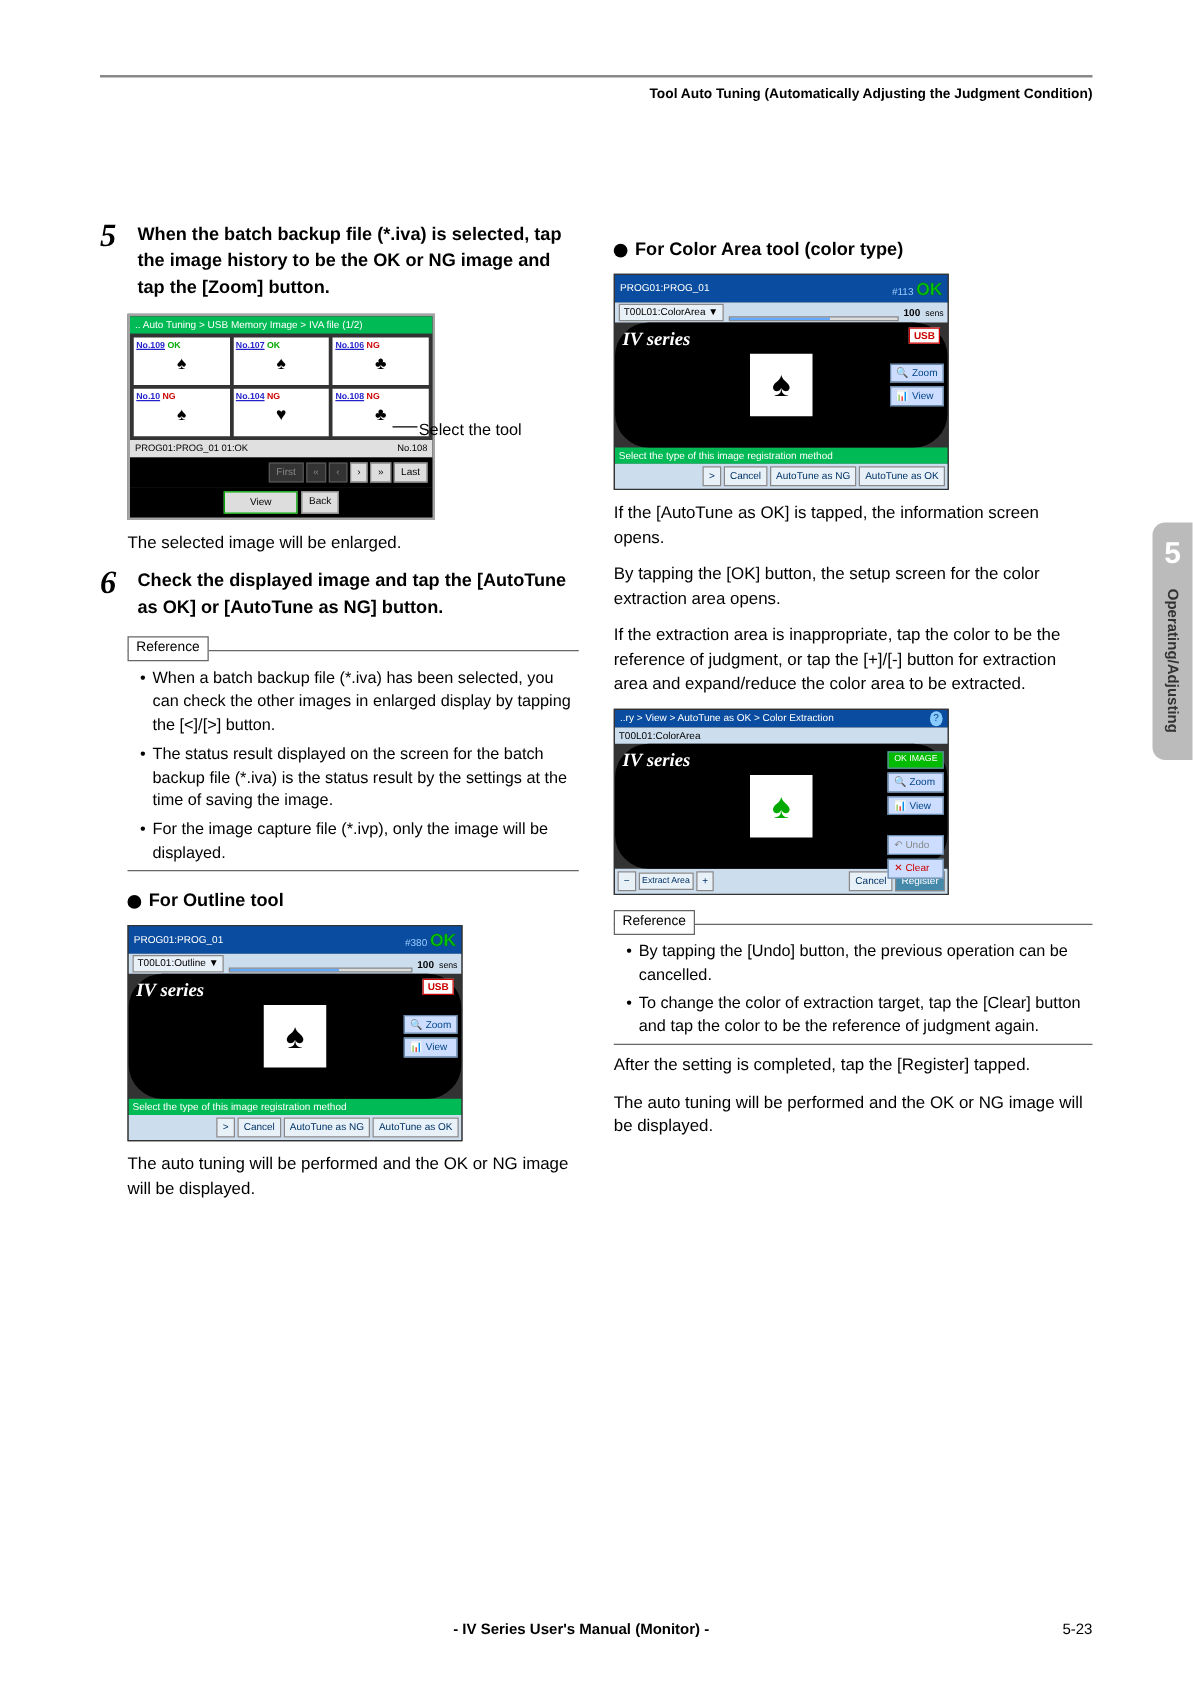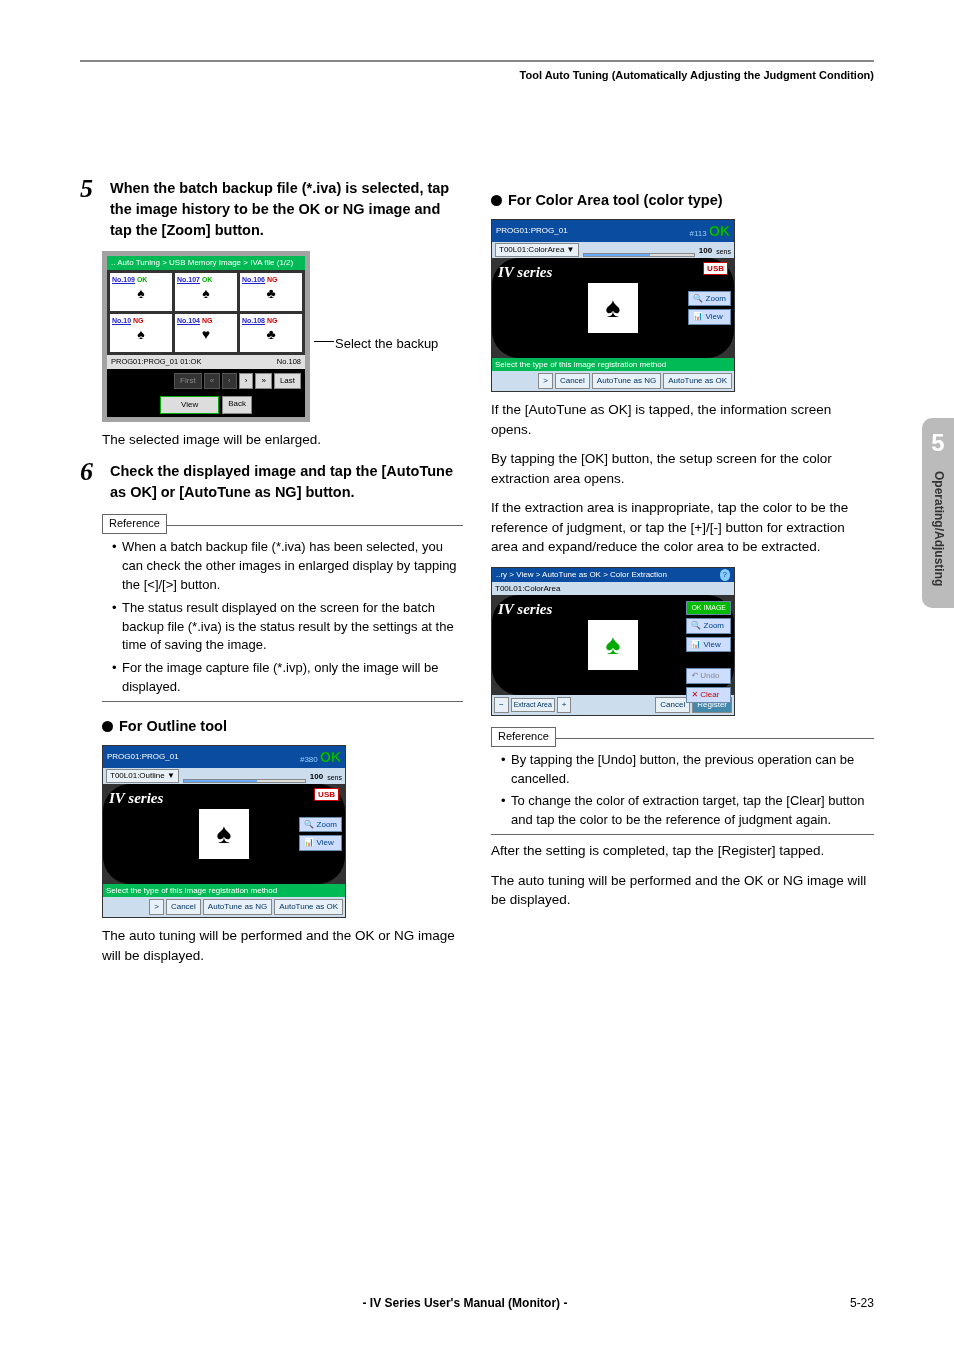--- a/index.html
+++ b/index.html
@@ -48,26 +48,26 @@
     width: 22px;
     flex-shrink: 0;
   }
   .step-text {
     font-weight: bold;
     font-size: 14.5px;
     padding-top: 2px;
   }
   .screenshot {
     margin: 8px 0 4px 22px;
-    border: 5px solid #a3a3a3;
+    border: 2px solid #a3a3a3;
     background: #333;
     font-size: 9px;
     color: #fff;
     overflow: hidden;
-    width: 208px;
+    width: 246px;
   }
   .screenshot .topbar {
     background: #0b5;
     color: #fff;
     padding: 1px 4px;
     font-size: 8px;
   }
   .screenshot .tiles {
     display: grid;
     grid-template-columns: repeat(3,1fr);
@@ -201,21 +201,21 @@
   .bullet-head .dot {
     width: 11px;
     height: 11px;
     background: #000;
     border-radius: 50%;
     flex-shrink: 0;
   }
   
   .dev {
     margin: 8px 0 8px 0;
-    width: 244px;
+    width: 268px;
     border: 1px solid #333;
     background: #333;
     font-size: 9px;
   }
   .dev-left { margin-left: 22px; }
   .dev .bar1 {
     background: #0a4da0;
     color: #fff;
     padding: 1px 4px;
     display: flex;
@@ -397,21 +397,21 @@
             <span class="btn">›</span>
             <span class="btn">»</span>
             <span class="btn">Last</span>
           </div>
           <div class="btnrow">
             <span class="btn" style="border-color:#0a0;padding:2px 20px">View</span>
             <span class="btn">Back</span>
           </div>
         </div>
         <div class="callout-line"></div>
-        <div class="callout">Select the backup</div>
+        <div class="callout">Select the tool</div>
       </div>
 
       <div class="bodytext">The selected image will be enlarged.</div>
 
       <div class="step">
         <div class="step-num">6</div>
         <div class="step-text">Check the displayed image and tap the [AutoTune as OK] or [AutoTune as NG] button.</div>
       </div>
 
       <div class="ref-box">

